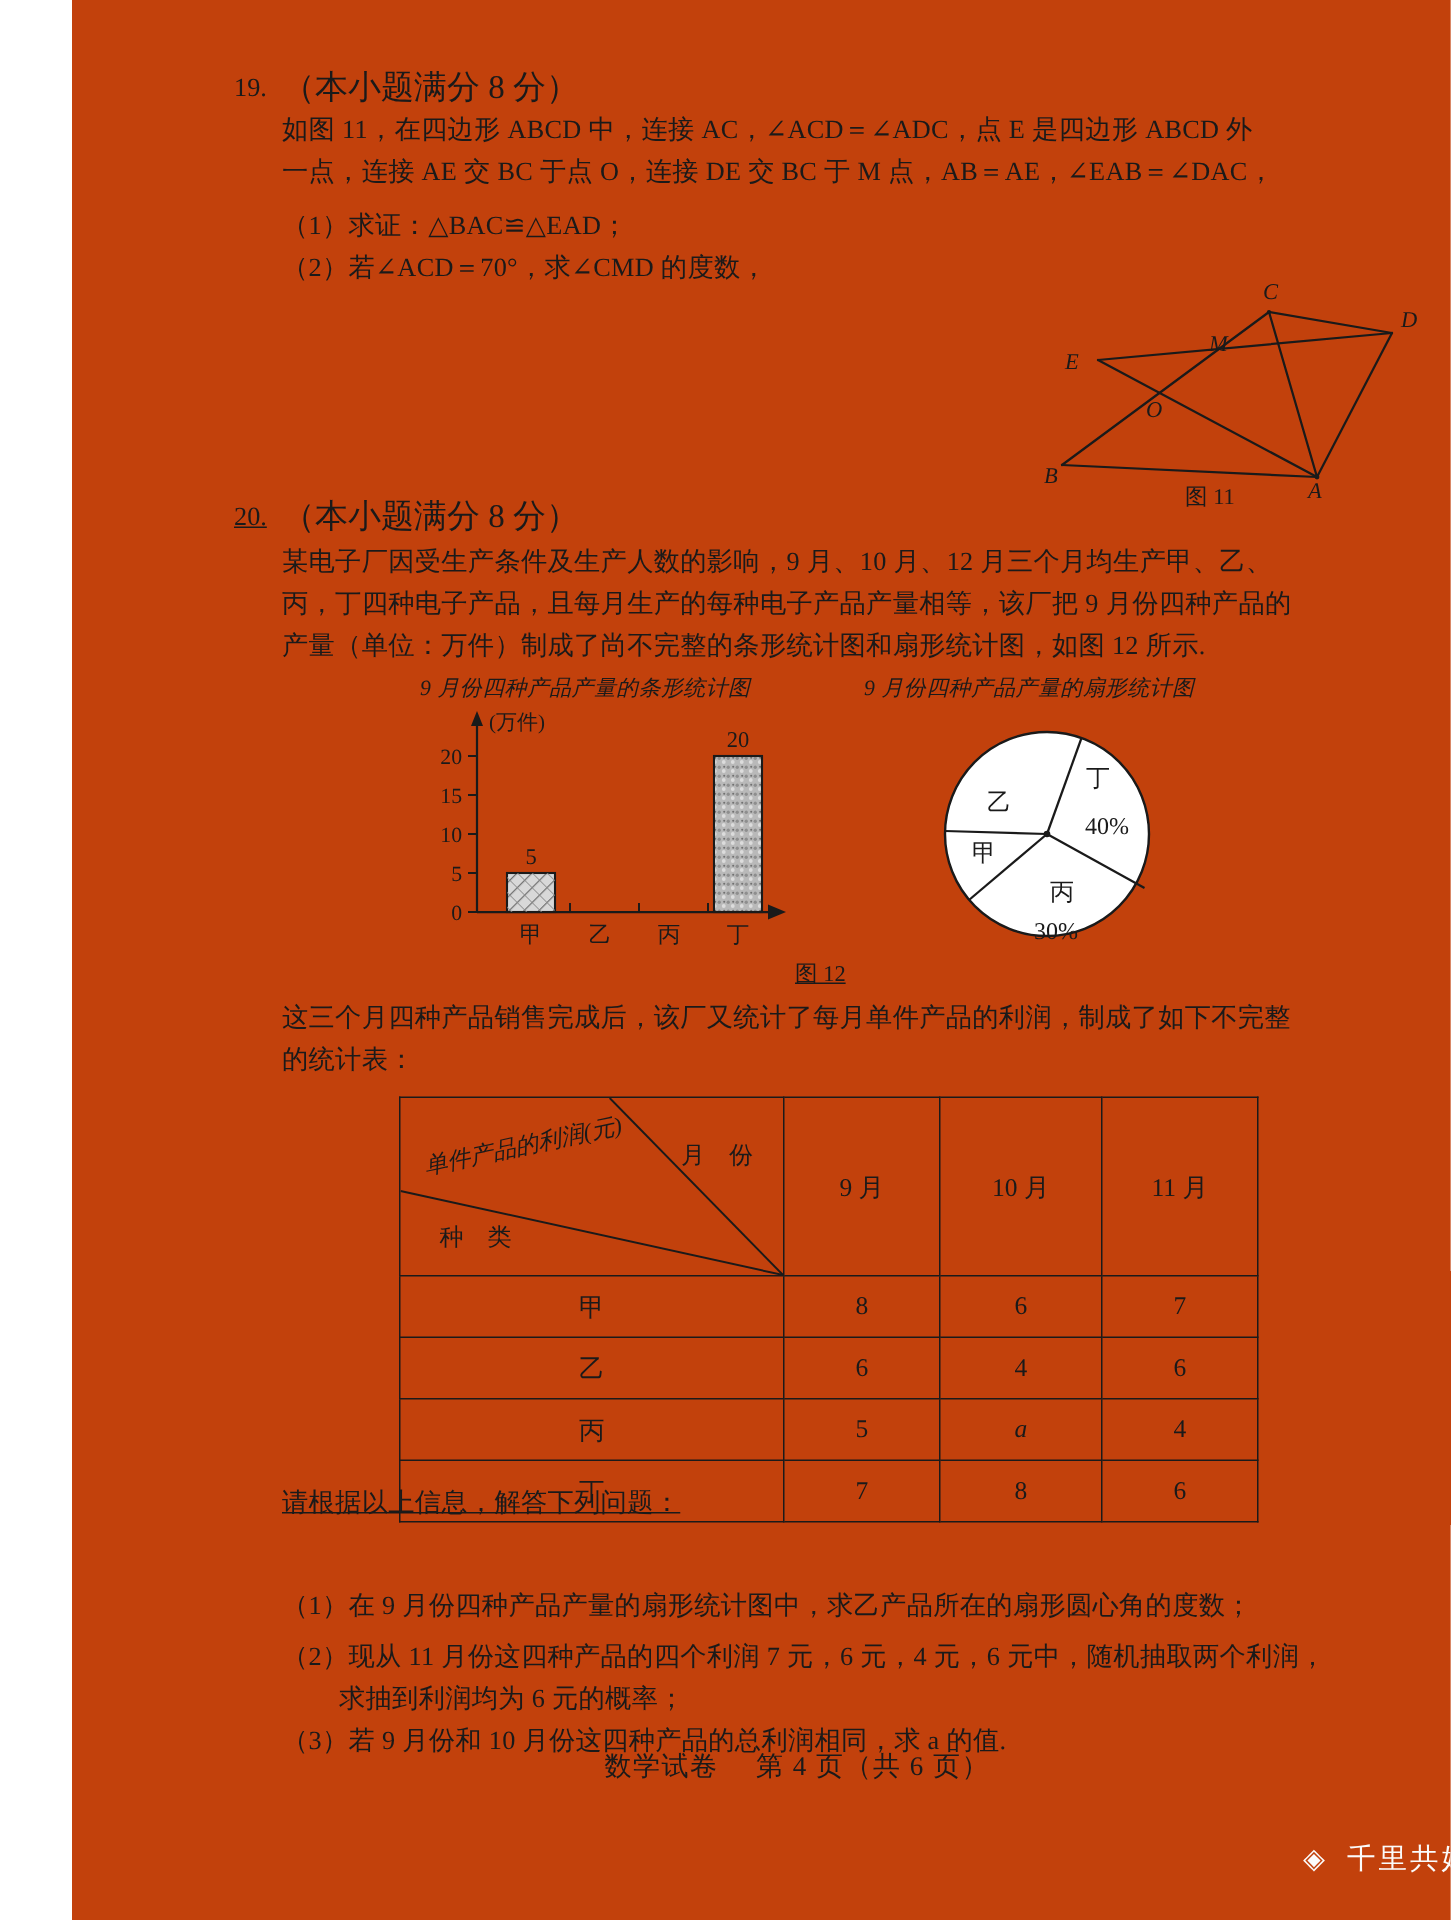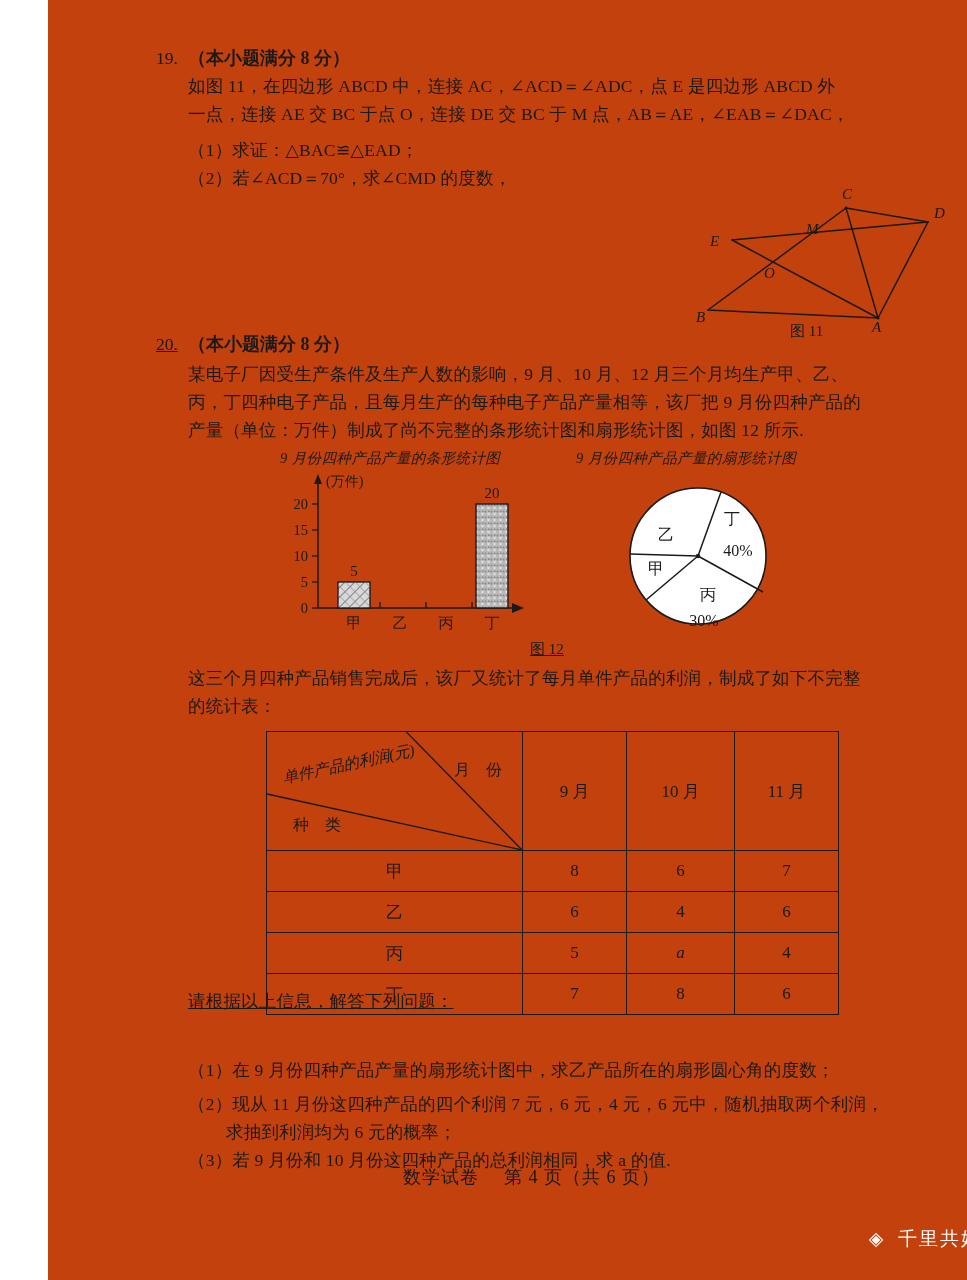--- a/index.html
+++ b/index.html
@@ -31,24 +31,23 @@
   .it { font-style: italic; font-family: "Liberation Serif", serif; }
 
   
   .prob-no {
     position: absolute;
     font-size: 17.5px;
     line-height: 28px;
   }
   .prob-head {
     position: absolute;
-    font-size: 18px;
+    font-size: 22px;
     line-height: 28px;
     white-space: nowrap;
-    font-weight: bold;
   }
 
   
   #fig11 { position: absolute; left: 638px; top: 182px; width: 270px; height: 165px; }
   #fig11 svg { display: block; }
   .fig-cap {
     position: absolute;
     font-size: 15px;
     white-space: nowrap;
   }

